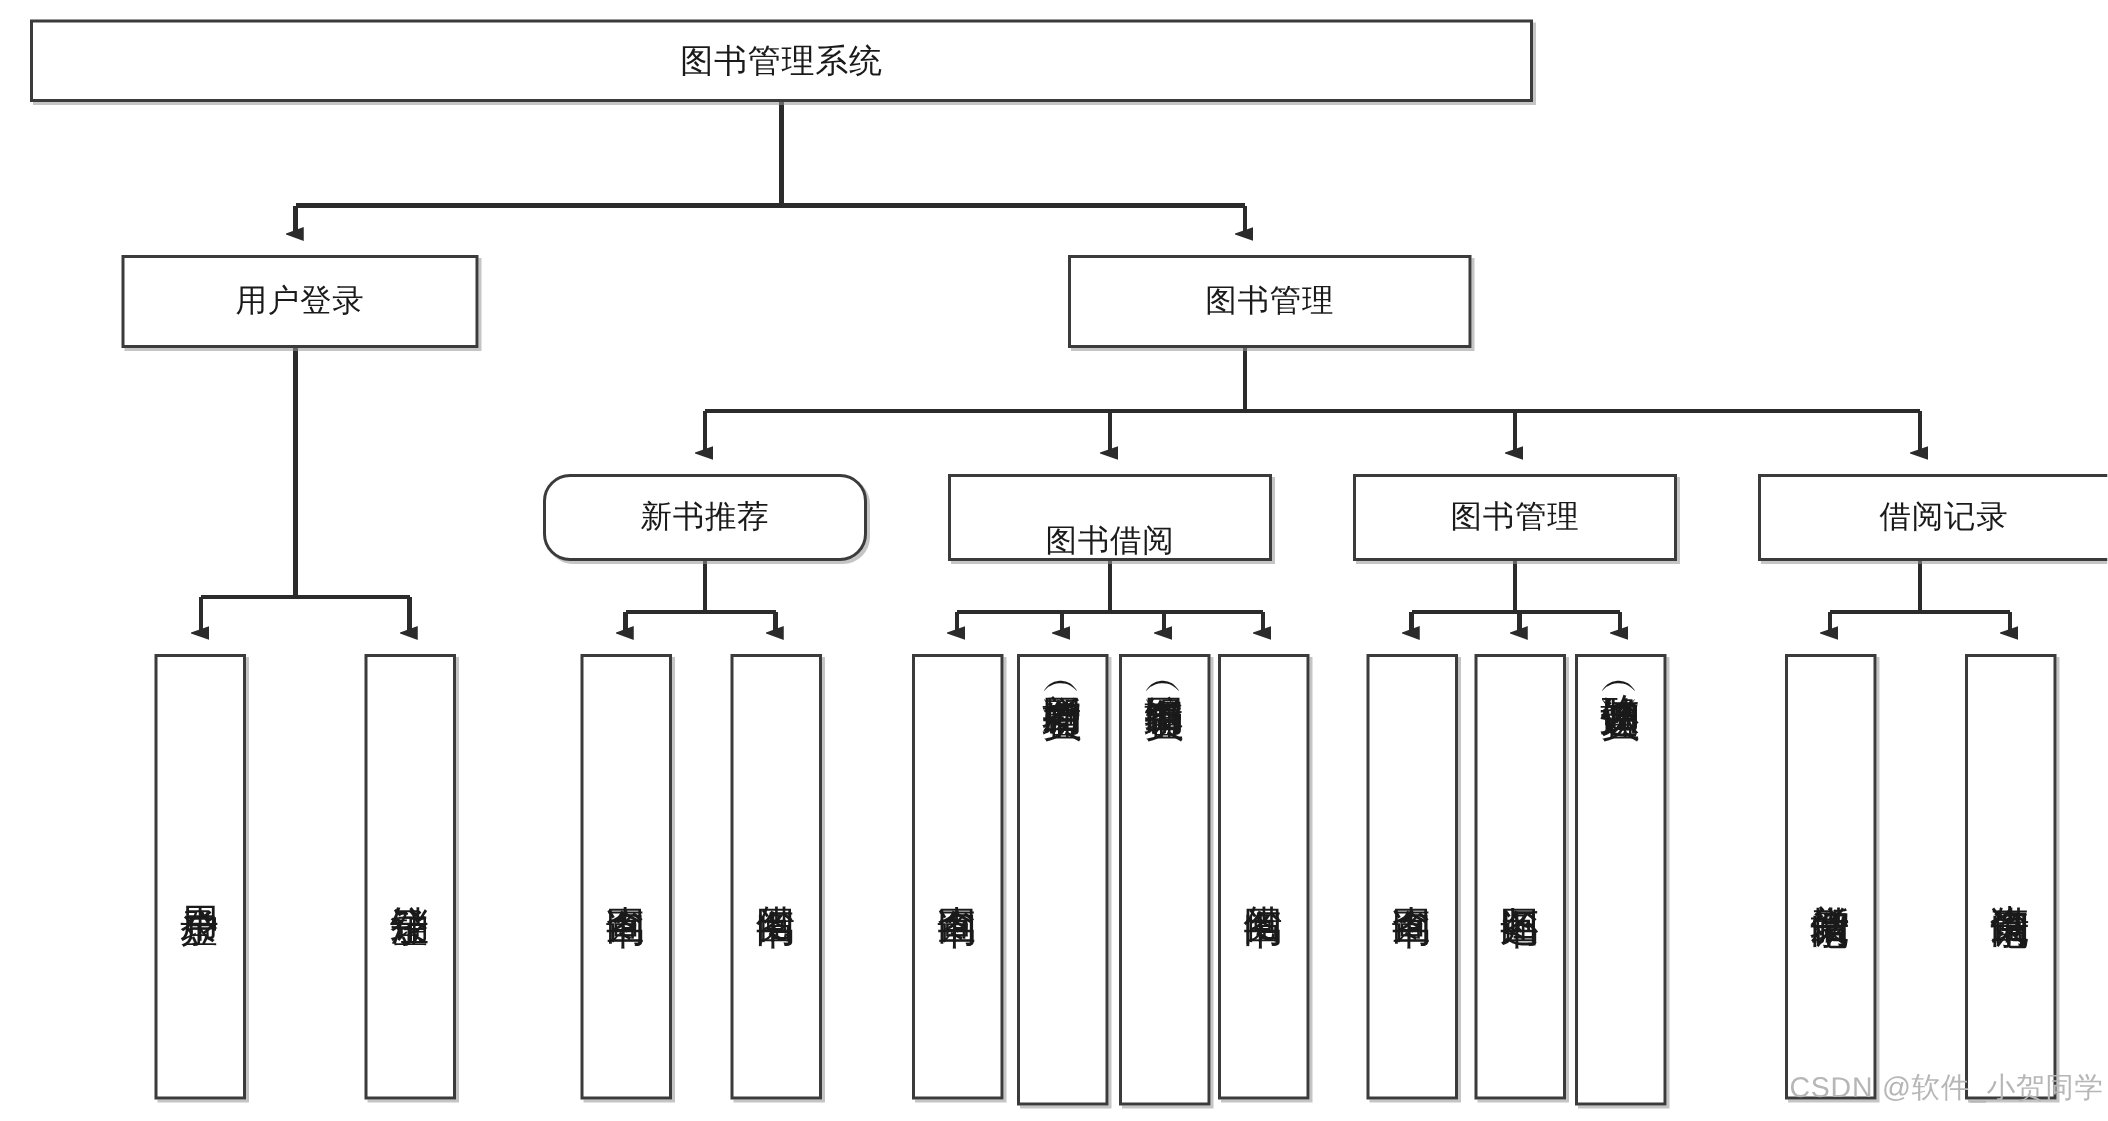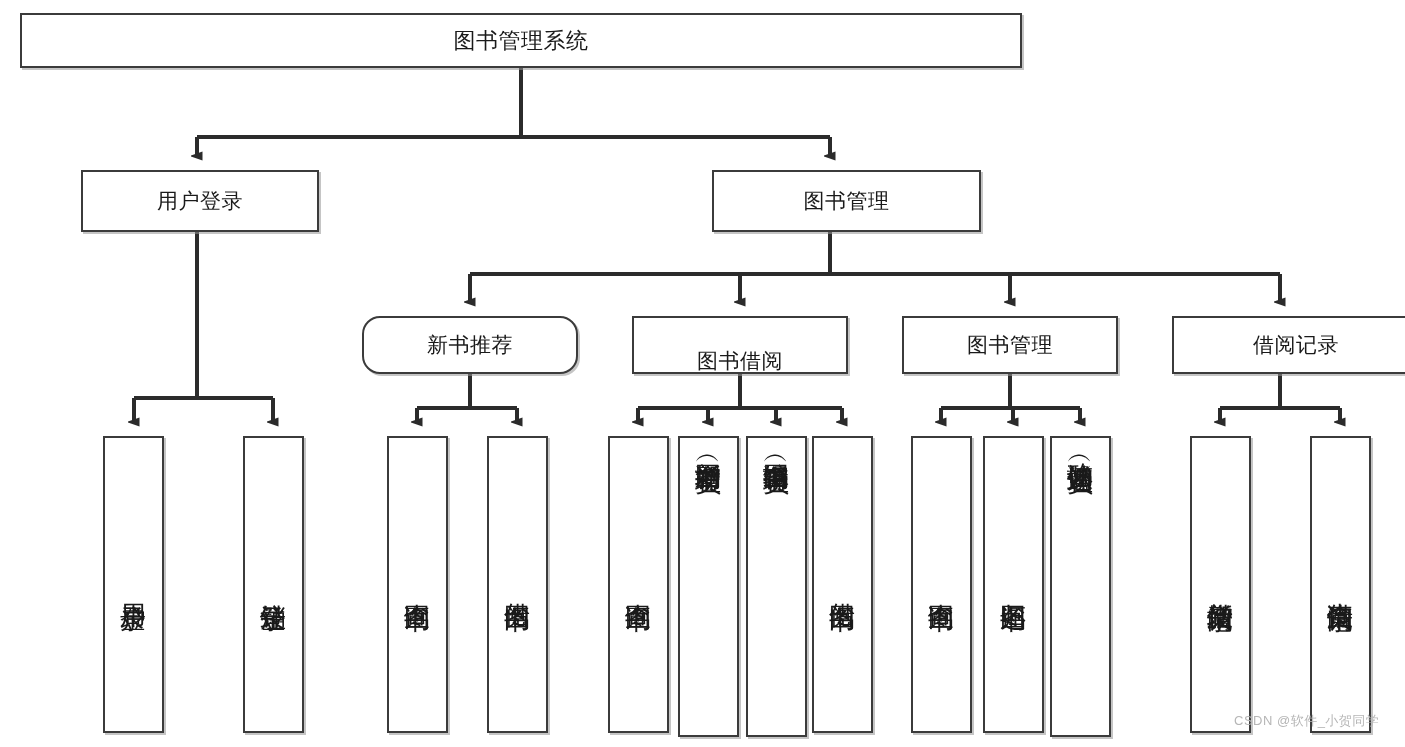--- a/index.html
+++ b/index.html
@@ -54,26 +54,25 @@
     text-orientation:upright;
     font-size:26px;
     line-height:1.0;
     letter-spacing:1px;
     white-space:nowrap;
   }
   .node.vert.center .lbl{ margin-top:auto; margin-bottom:auto; }
   .node.vert.top .lbl{ margin-top:4px; }
   .watermark{
     position:absolute;
-    font-size:13px;
+    font-size:19px;
     color:#b6b6b6;
     white-space:nowrap;
     z-index:5;
     letter-spacing:0.5px;
-    padding-left:41px;
   }
 </style>
 </head>
 <body>
 
 <div id="canvas">
 
   <svg id="wires" viewBox="0 0 1405 747">
     <defs>
       <marker id="arrow" markerWidth="12" markerHeight="12" refX="4.6" refY="5.5" orient="auto" markerUnits="userSpaceOnUse">

